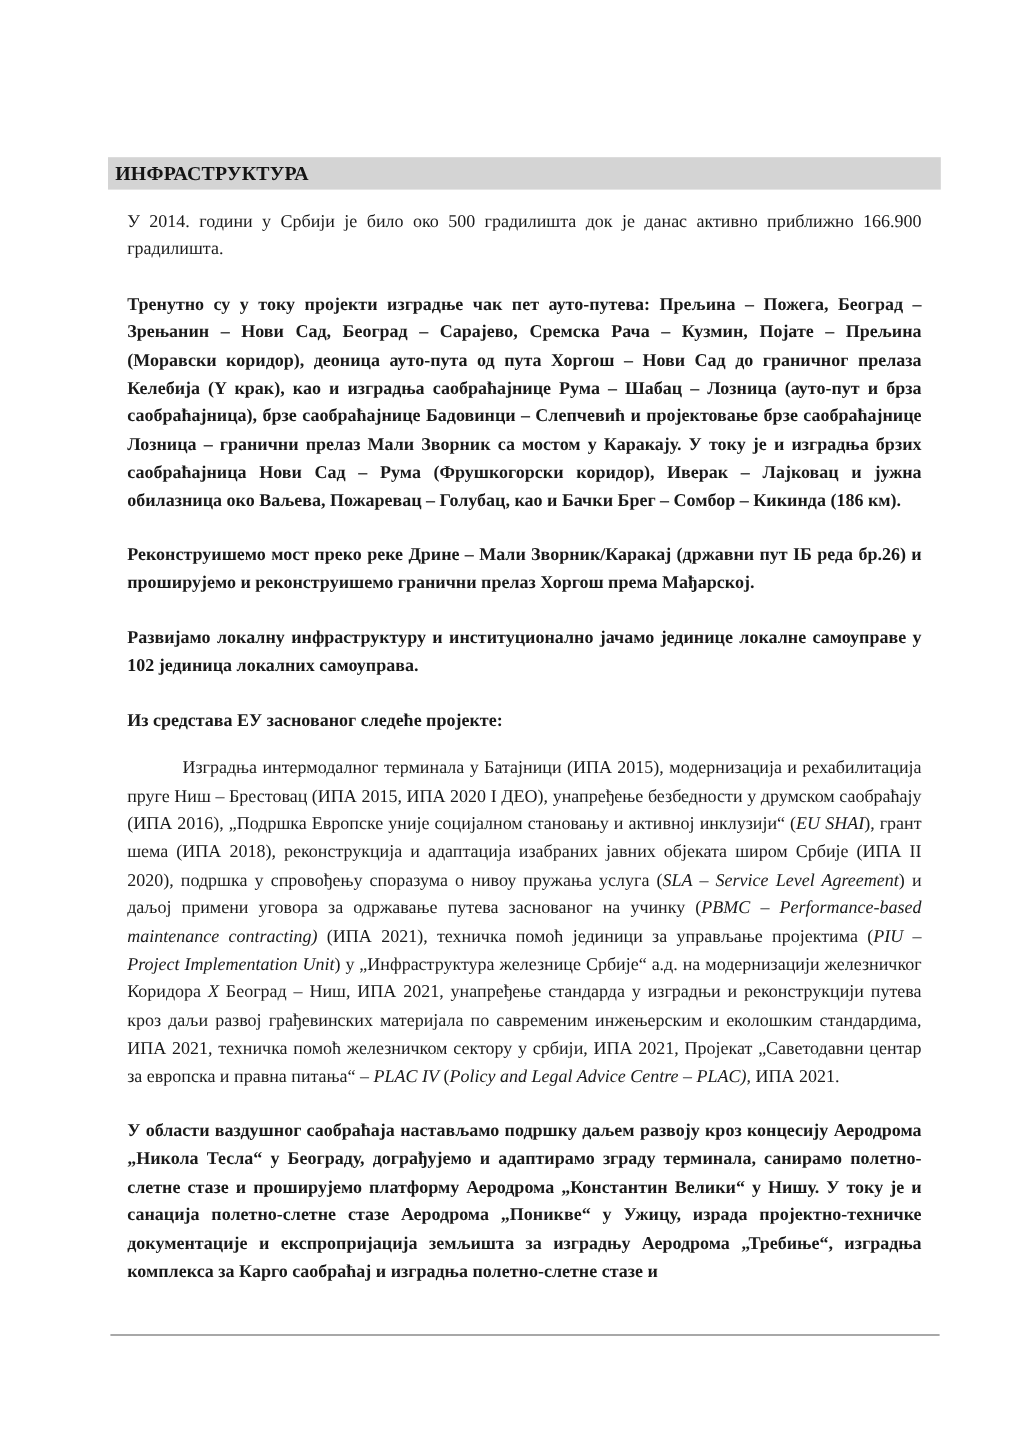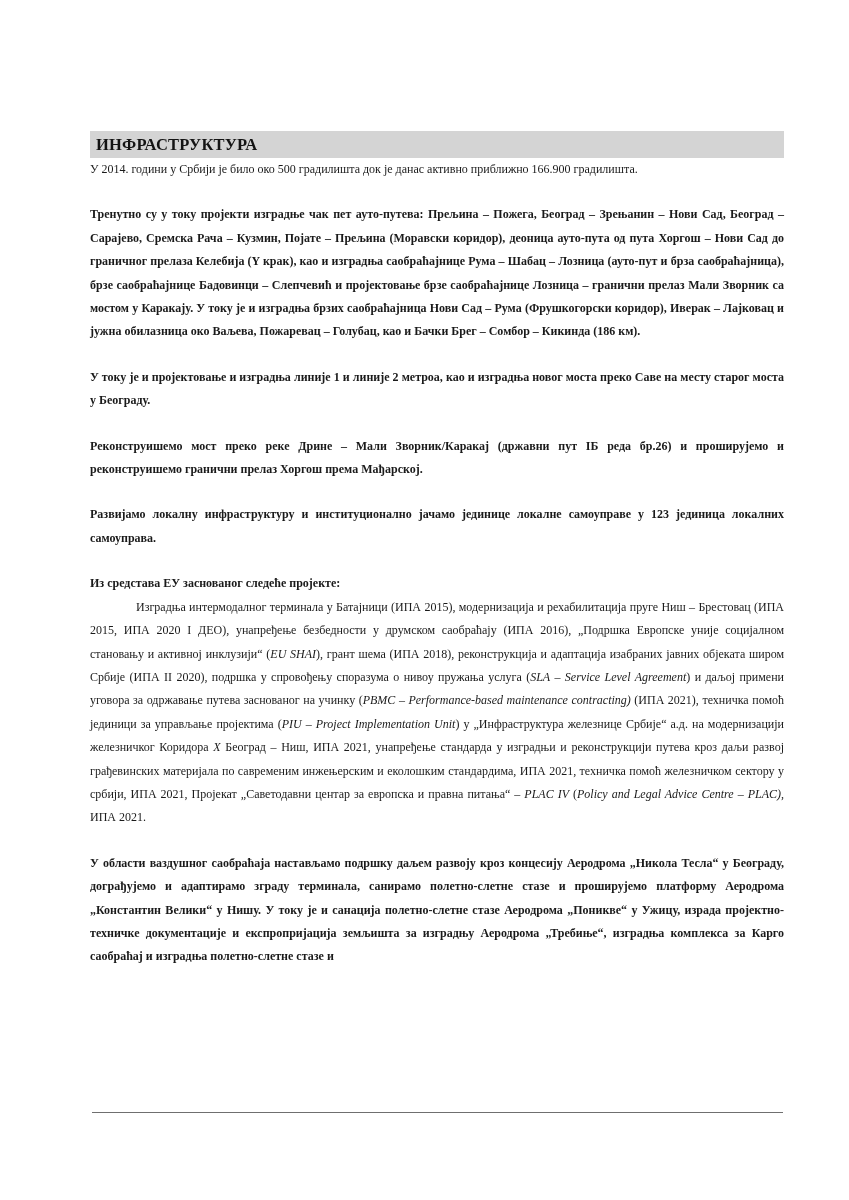--- a/index.html
+++ b/index.html
@@ -44,25 +44,25 @@
     font-family: "Liberation Serif", "DejaVu Serif", serif;
     font-weight: bold;
     font-size: 16.5px;
     letter-spacing: 0.2px;
     color: #141414;
     display: inline-block;
   }
 
   
   p.para {
-    font-size: 12px;
+    font-size: 15px;
     line-height: 23.4px;
     text-align: justify;
     text-justify: inter-word;
-    margin: 0;
+    margin: 16px;
     color: #1a1a1a;
     hyphens: none;
   }
   p.para.gap-lg { margin-top: 22px; font-weight: bold; }
   p.para.gap-none { margin-top: 0; }
   p.para.indent-first { text-indent: 46px; }
 
   .first-para { margin-top: 21px; }
 
   i, em { }
@@ -86,25 +86,24 @@
 
     <div class="section-bar">
       <span class="heading-text">ИНФРАСТРУКТУРА</span>
     </div>
 
     <p class="para first-para">У 2014. години у Србији је било око 500 градилишта док је данас активно приближно 166.900 градилишта.</p>
 
     <p class="para gap-lg">Тренутно су у току пројекти изградње чак пет ауто-путева: Прељина – Пожега, Београд – Зрењанин – Нови Сад, Београд – Сарајево, Сремска Рача – Кузмин, Појате – Прељина (Моравски коридор), деоница ауто-пута од пута Хоргош – Нови Сад до граничног прелаза Келебија (Y крак), као и изградња саобраћајнице Рума – Шабац – Лозница (ауто-пут и брза саобраћајница), брзе саобраћајнице Бадовинци – Слепчевић и пројектовање брзе саобраћајнице Лозница – гранични прелаз Мали Зворник са мостом у Каракају. У току је и изградња брзих саобраћајница Нови Сад – Рума (Фрушкогорски коридор), Иверак – Лајковац и јужна обилазница око Ваљева, Пожаревац – Голубац, као и Бачки Брег – Сомбор – Кикинда (186 км).</p>
 
 
-    <p class="para gap-lg">У току је и пројектовање и изградња линије 1 и линије 2 метроа, као и изградња новог моста преко Саве на месту старог моста у Београду.</p>
 
     <p class="para gap-lg">Реконструишемо мост преко реке Дрине – Мали Зворник/Каракај (државни пут IБ реда бр.26) и проширујемо и реконструишемо гранични прелаз Хоргош према Мађарској.</p>
 
-    <p class="para gap-lg">Развијамо локалну инфраструктуру и институционално јачамо јединице локалне самоуправе у 123 јединица локалних самоуправа.</p>
+    <p class="para gap-lg">Развијамо локалну инфраструктуру и институционално јачамо јединице локалне самоуправе у 102 јединица локалних самоуправа.</p>
 
     <p class="para gap-lg">Из средстава ЕУ заснованог следеће пројекте:</p>
 
     <p class="para gap-none indent-first"><span>Изградња интермодалног терминала у Батајници (ИПА 2015), модернизација и рехабилитација пруге Ниш – Брестовац (ИПА 2015, ИПА 2020 I ДЕО), унапређење безбедности у друмском саобраћају (ИПА 2016), „Подршка Европске уније социјалном становању и активној инклузији“ (</span><i>EU SHAI</i><span>), грант шема (ИПА 2018), реконструкција и адаптација изабраних јавних објеката широм Србије (ИПА II 2020), подршка у спровођењу споразума о нивоу пружања услуга (</span><i>SLA – Service Level Agreement</i><span>) и даљој примени уговора за одржавање путева заснованог на учинку (</span><i>PBMC – Performance-based maintenance contracting)</i><span> (ИПА 2021), техничка помоћ јединици за управљање пројектима (</span><i>PIU – Project Implementation Unit</i><span>) у „Инфраструктура железнице Србије“ а.д. на модернизацији железничког Коридора </span><i>X</i><span> Београд – Ниш, ИПА 2021, унапређење стандарда у изградњи и реконструкцији путева кроз даљи развој грађевинских материјала по савременим инжењерским и еколошким стандардима, ИПА 2021, техничка помоћ железничком сектору у србији, ИПА 2021, Пројекат „Саветодавни центар за европска и правна питања“ – </span><i>PLAC IV</i><span> (</span><i>Policy and Legal Advice Centre – PLAC)</i><span>, ИПА 2021.</span></p>
 
     <p class="para gap-lg">У области ваздушног саобраћаја настављамо подршку даљем развоју кроз концесију Аеродрома „Никола Тесла“ у Београду, дограђујемо и адаптирамо зграду терминала, санирамо полетно-слетне стазе и проширујемо платформу Аеродрома „Константин Велики“ у Нишу. У току је и санација полетно-слетне стазе Аеродрома „Поникве“ у Ужицу, израда пројектно-техничке документације и експропријација земљишта за изградњу Аеродрома „Требиње“, изградња комплекса за Карго саобраћај и изградња полетно-слетне стазе и</p>
 
   </div>
 
   <div class="footer-rule"></div>

